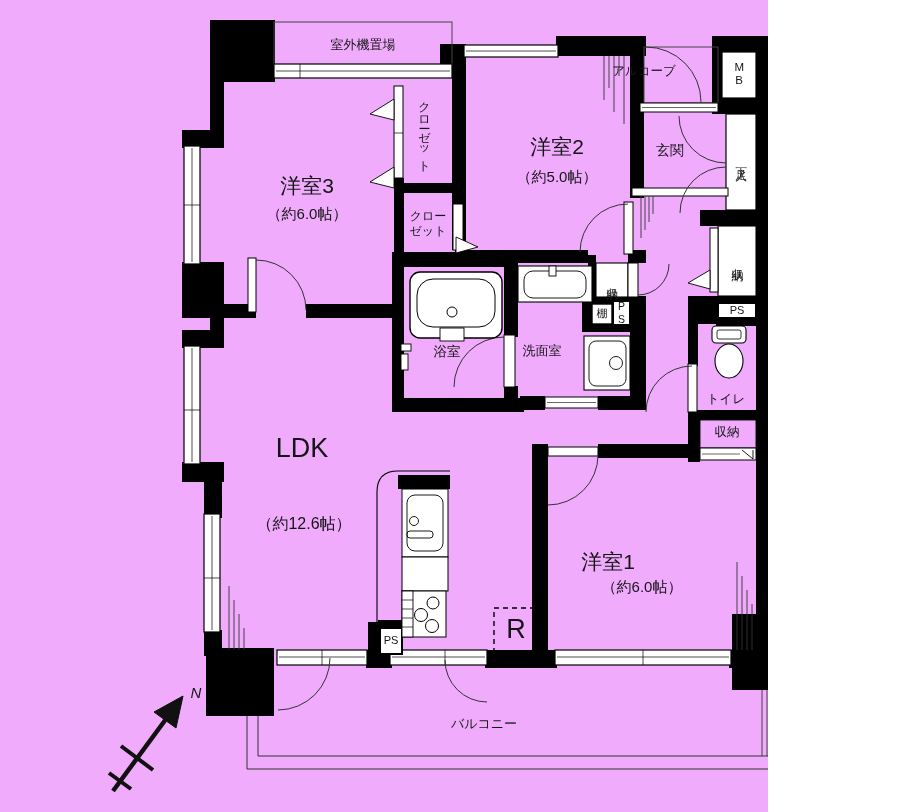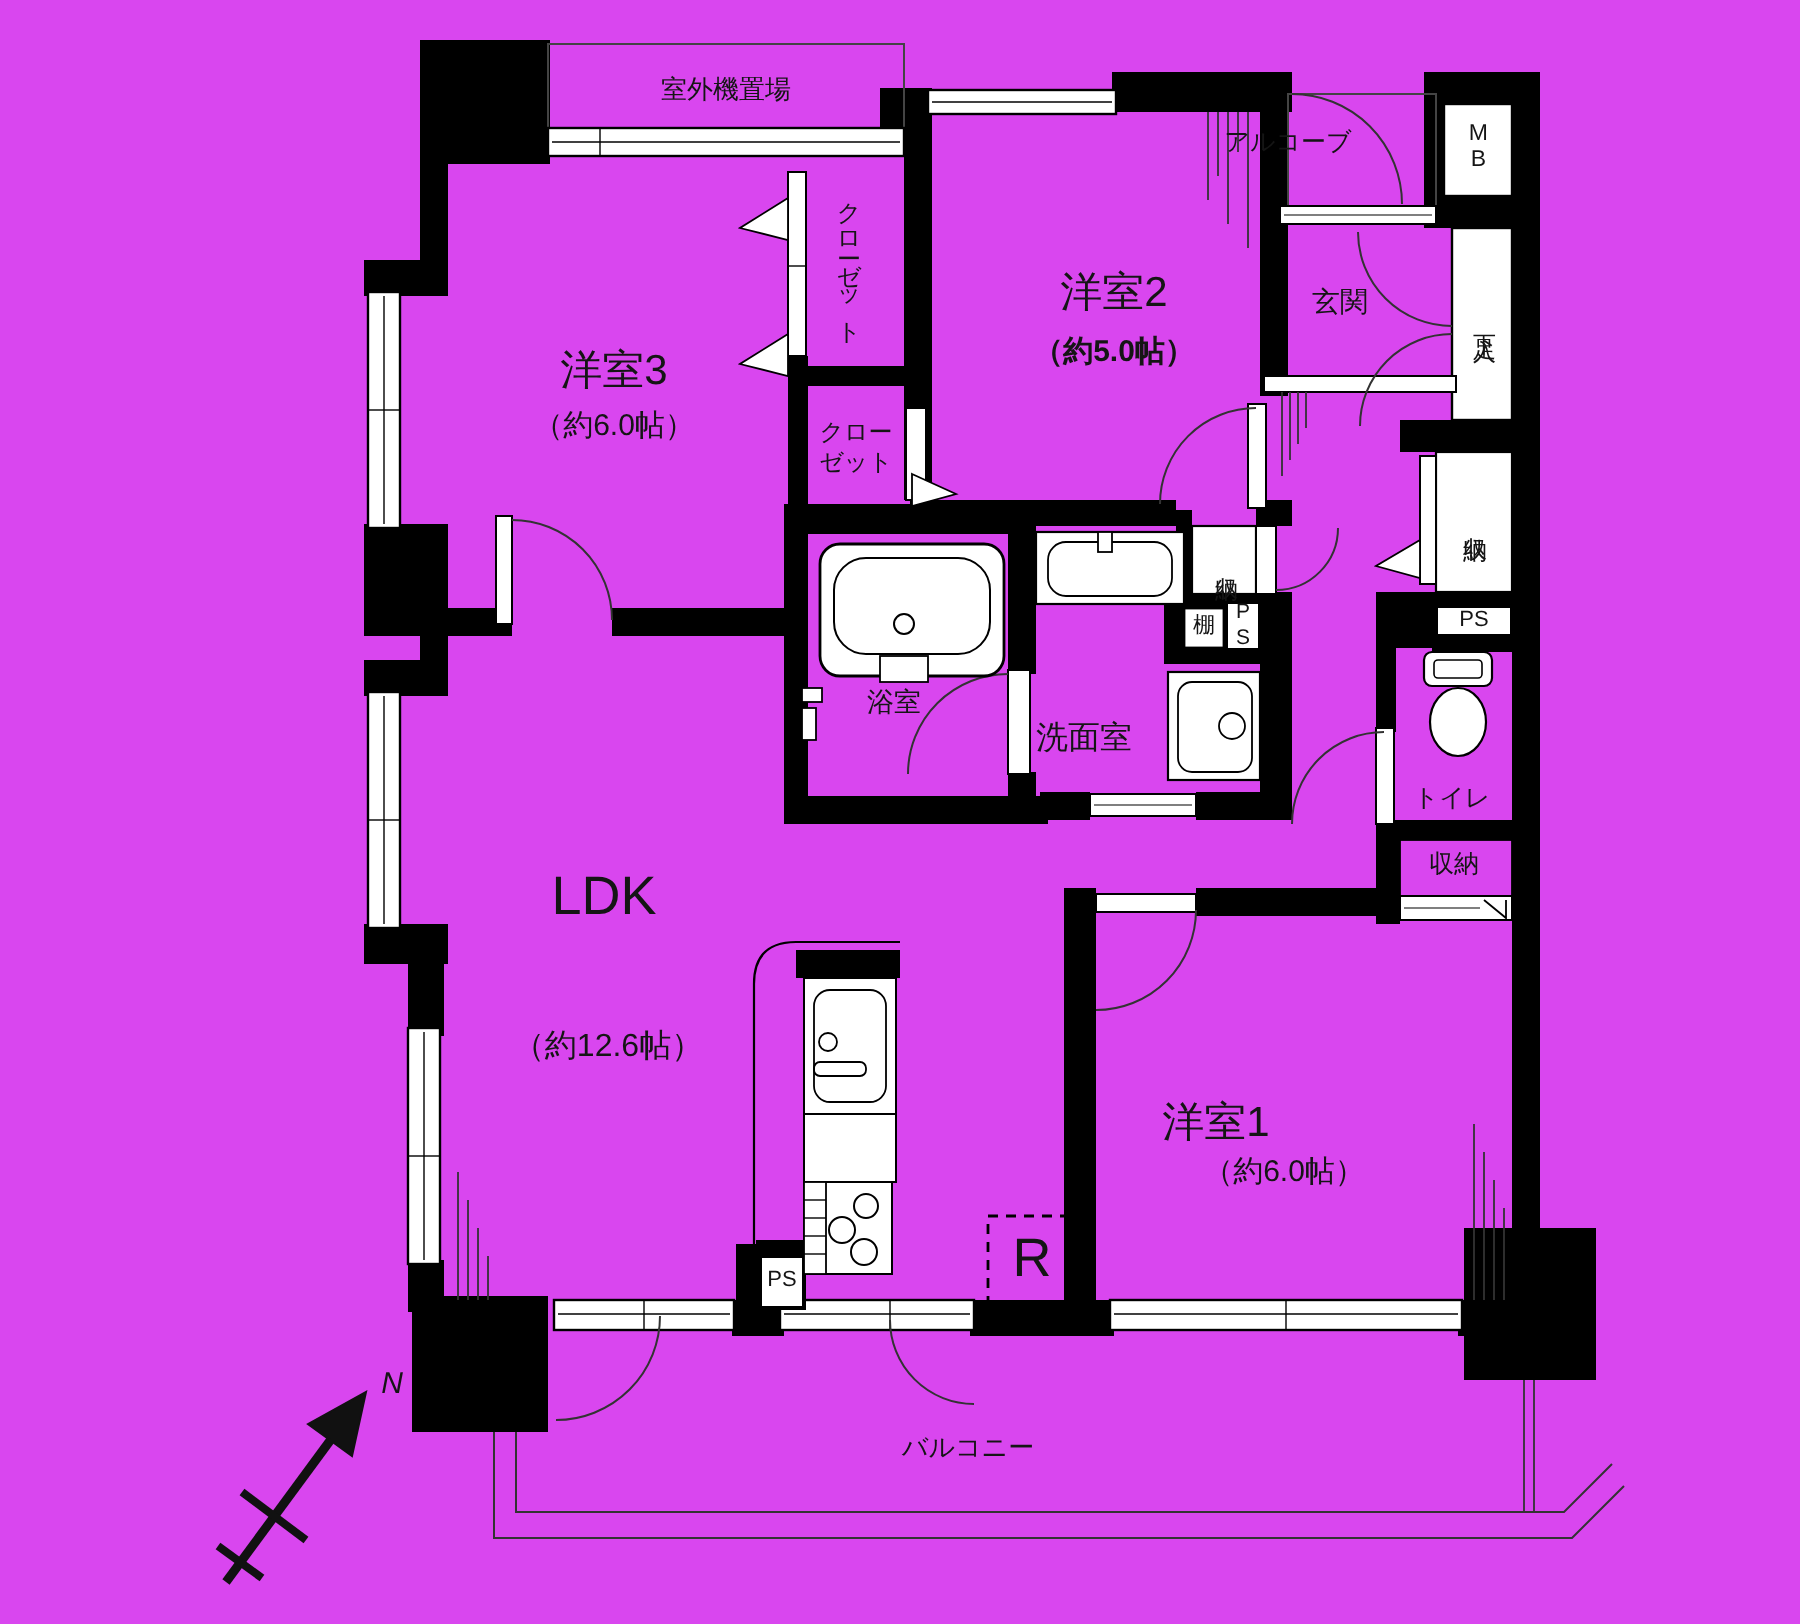--- a/index.html
+++ b/index.html
@@ -1,17 +1,17 @@
 <!DOCTYPE html>
 <html><head>
 <meta charset="utf-8">
 <title>Floor Plan</title>
 <style>
   html,body{margin:0;padding:0;background:#fff;}
-  #stage{position:relative;width:900px;height:812px;background:#d946ef;overflow:hidden;
+  #stage{position:relative;width:768px;height:812px;background:#f0abfc;overflow:hidden;
          font-family:"Liberation Sans","DejaVu Sans",sans-serif;color:#111;}
   #plan-svg{position:absolute;left:0;top:0;}
   .lbl{position:absolute;transform:translate(-50%,-50%);white-space:nowrap;color:#151515;
        text-align:center;line-height:1.25;}
   .vert{writing-mode:vertical-rl;text-orientation:upright;letter-spacing:1px;}
   .it{font-style:italic;}
 </style>
 </head>
 <body>
 
@@ -259,39 +259,39 @@
 <div class="lbl" style="left:307px;top:214px;font-size:15px;">（約6.0帖）</div>
 
 <div class="lbl vert" style="left:424px;top:130px;font-size:12px;">クローゼット</div>
 
 <div class="lbl" style="left:428px;top:224px;font-size:12px;">
   <div>クロー</div>
   <div>ゼット</div>
 </div>
 
 <div class="lbl" style="left:557px;top:147px;font-size:21px;">洋室2</div>
-<div class="lbl" style="left:557px;top:177px;font-size:15px;font-weight:bold;">（約5.0帖）</div>
+<div class="lbl" style="left:557px;top:177px;font-size:15px;">（約5.0帖）</div>
 
 <div class="lbl" style="left:644px;top:72px;font-size:12.5px;">アルコーブ</div>
 <div class="lbl vert" style="left:739px;top:74px;font-size:11.5px;">MB</div>
 
 <div class="lbl" style="left:670px;top:151px;font-size:14px;">玄関</div>
 <div class="lbl vert" style="left:741px;top:160px;font-size:11.5px;">下足入</div>
 
 <div class="lbl vert" style="left:737px;top:260px;font-size:12px;">収納</div>
 <div class="lbl" style="left:737px;top:311px;font-size:11px;">PS</div>
 <div class="lbl" style="left:726px;top:400px;font-size:12.5px;">トイレ</div>
 <div class="lbl" style="left:727px;top:433px;font-size:12.5px;">収納</div>
 
 <div class="lbl vert" style="left:612px;top:280px;font-size:11.5px;">収納</div>
 <div class="lbl" style="left:602px;top:314px;font-size:11px;">棚</div>
 <div class="lbl vert" style="left:621px;top:313px;font-size:10.5px;">PS</div>
 
 <div class="lbl" style="left:447px;top:352px;font-size:13.5px;">浴室</div>
-<div class="lbl" style="left:542px;top:370px;font-size:16px;">洗面室</div>
+<div class="lbl" style="left:542px;top:351px;font-size:13px;">洗面室</div>
 
 <div class="lbl" style="left:302px;top:449px;font-size:27px;">LDK</div>
 <div class="lbl" style="left:304px;top:476px;font-size:16px;margin-top:48px;">（約12.6帖）</div>
 
 <div class="lbl" style="left:608px;top:562px;font-size:21px;">洋室1</div>
 <div class="lbl" style="left:642px;top:587px;font-size:15px;">（約6.0帖）</div>
 
 <div class="lbl" style="left:391px;top:641px;font-size:11px;">PS</div>
 <div class="lbl" style="left:516px;top:630px;font-size:27px;">R</div>
 

